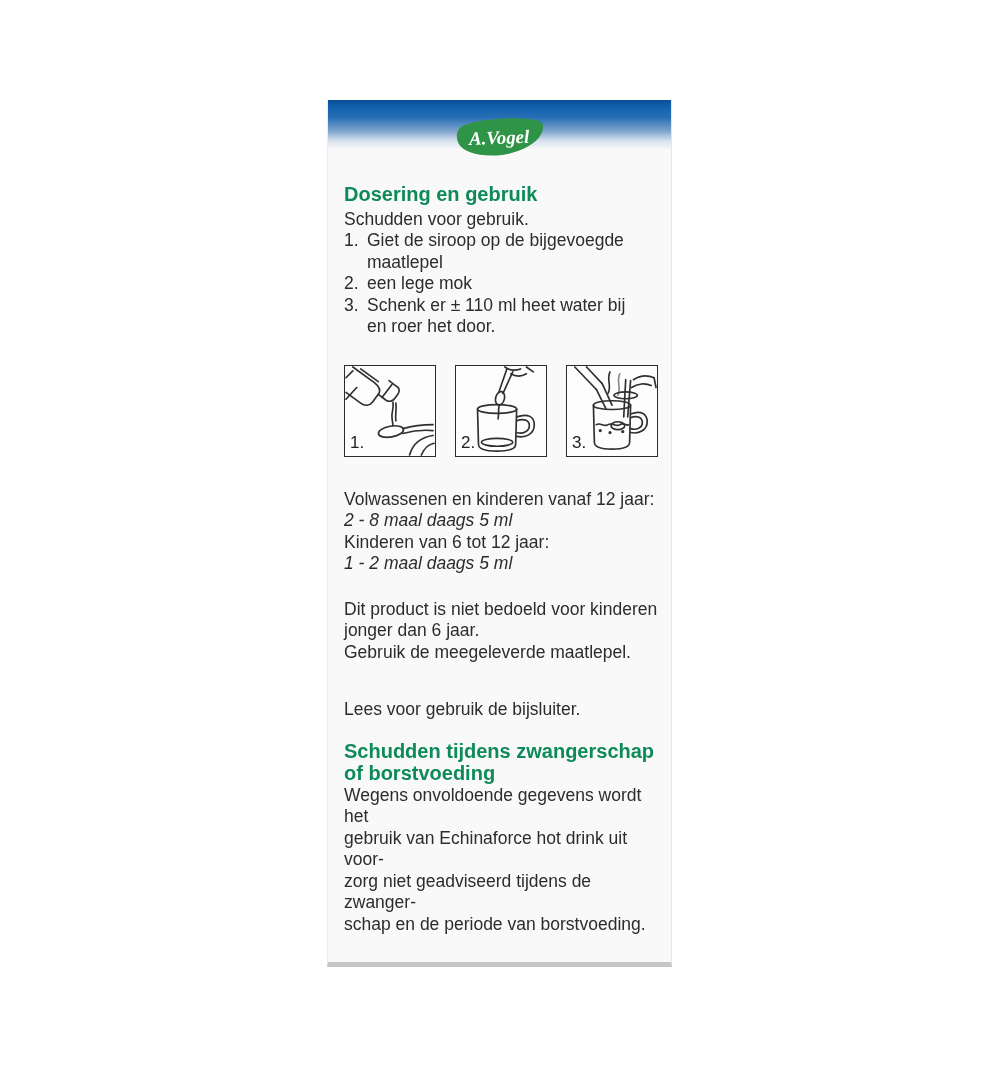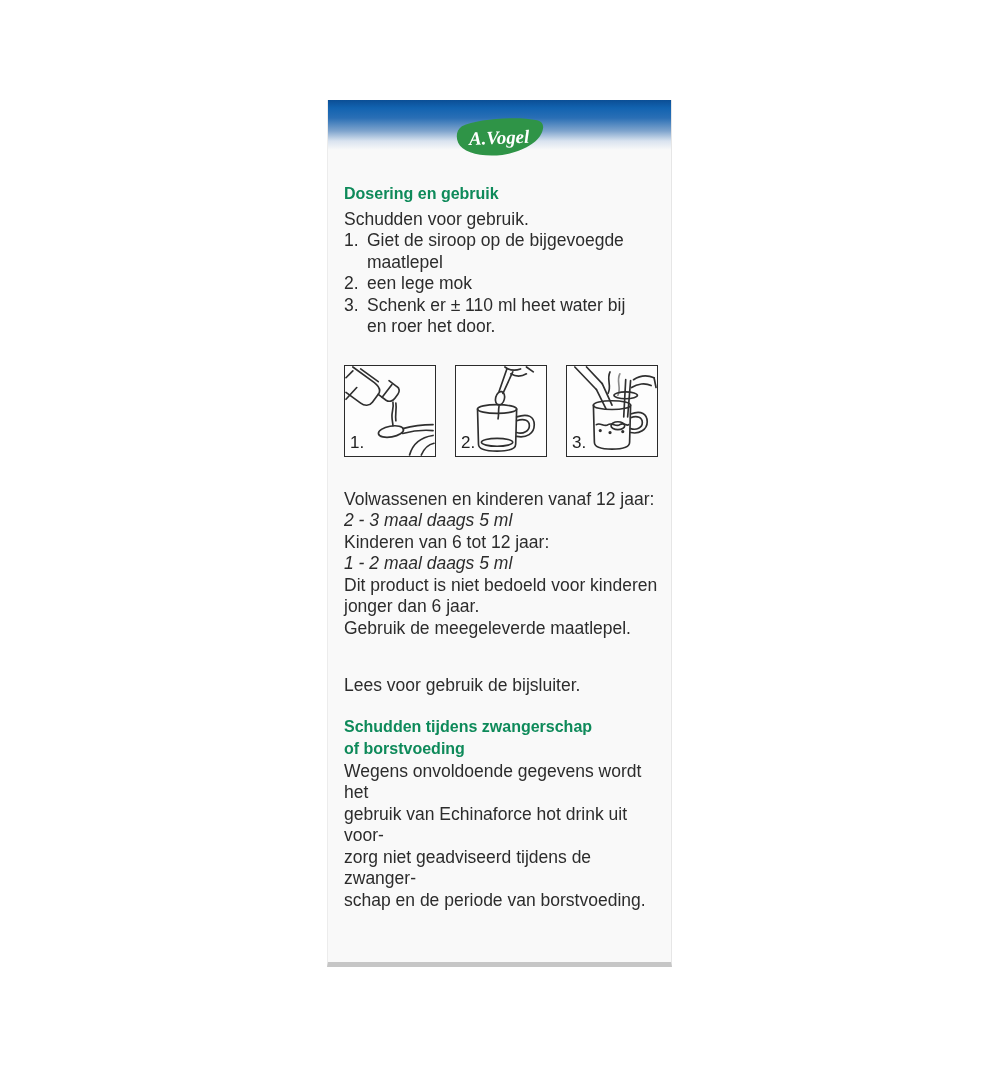--- a/index.html
+++ b/index.html
@@ -38,21 +38,21 @@
     position: absolute;
     left: 0; top: 50px; right: 0;
     padding: 0 10px 0 16px;
     color: #2c2c2c;
     font-size: 17.5px;
     line-height: 21.5px;
   }
   .green-heading {
     color: #0e8a5a;
     font-weight: bold;
-    font-size: 16px;
+    font-size: 20px;
     line-height: 22.5px;
     margin: 0;
   }
   .dosering-heading { margin-top: 33px; margin-bottom: 3px; }
   .intro { margin: 0; }
   .step { position: relative; padding-left: 23px; margin: 0; }
   .step-num { position: absolute; left: 0; top: 0; }
   .figures {
     margin-top: 27px;
     display: flex;
@@ -69,21 +69,21 @@
   .figure-box svg { width: 100%; height: 100%; display: block; }
   .figure-label {
     position: absolute;
     left: 5px; bottom: 2px;
     font-size: 17px;
     color: #222222;
     background: transparent;
   }
   .dosage { margin-top: 32px; }
   .italic-line { font-style: italic; }
-  .note { }
+  .note { margin-top: 24px; }
   .leaflet { margin-top: 36px; }
   .pregnancy-heading { margin-top: 19px; }
   .pregnancy-body { margin: 0; }
 </style>
 </head>
 <body>
 
 <div class="panel">
 
   <div class="band"></div>
@@ -187,21 +187,21 @@
             <path d="M65,53 C72,50 77,53 77,58 C77,63 71,66 65,64"></path>
           </g>
         </svg>
         <span class="figure-label">3.</span>
       </div>
 
     </div>
 
     <div class="dosage">
       <div>Volwassenen en kinderen vanaf 12 jaar:</div>
-      <div class="italic-line">2 - 3 maal daags 5 ml</div>
+      <div class="italic-line">2 - 8 maal daags 5 ml</div>
       <div>Kinderen van 6 tot 12 jaar:</div>
       <div class="italic-line">1 - 2 maal daags 5 ml</div>
     </div>
 
     <div class="note">
       <div>Dit product is niet bedoeld voor kinderen</div>
       <div>jonger dan 6 jaar.</div>
       <div>Gebruik de meegeleverde maatlepel.</div>
     </div>
 

